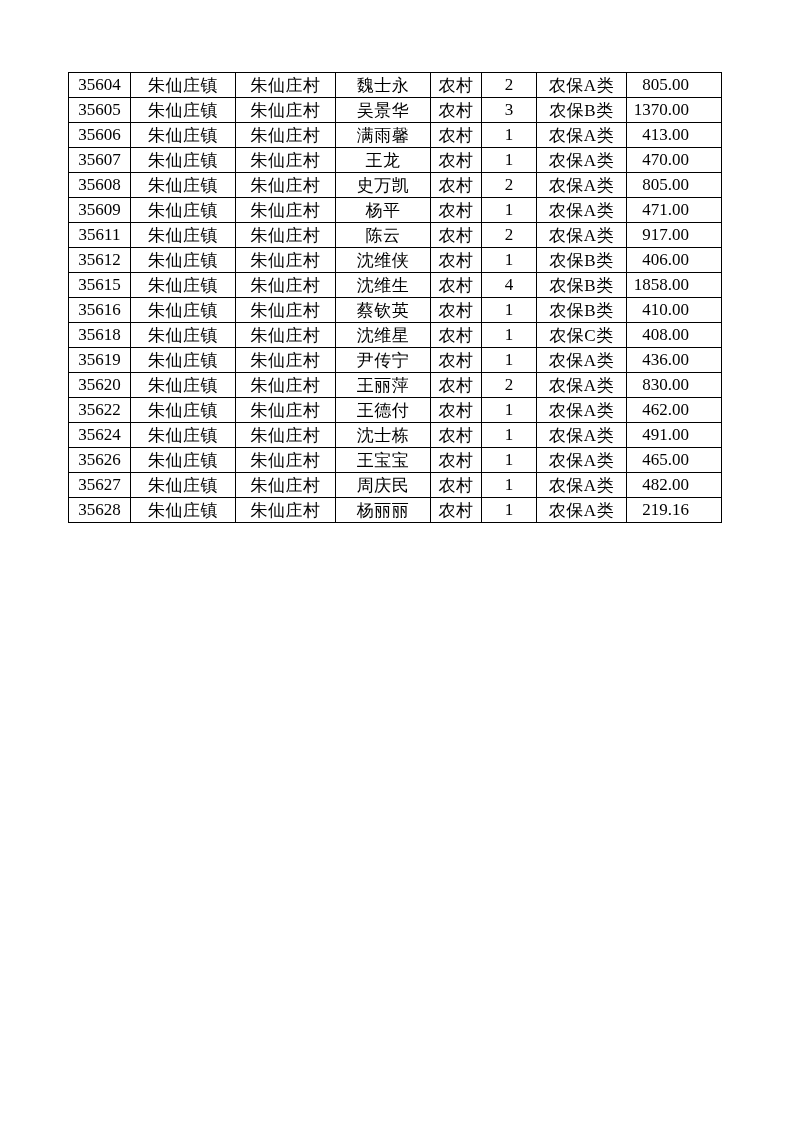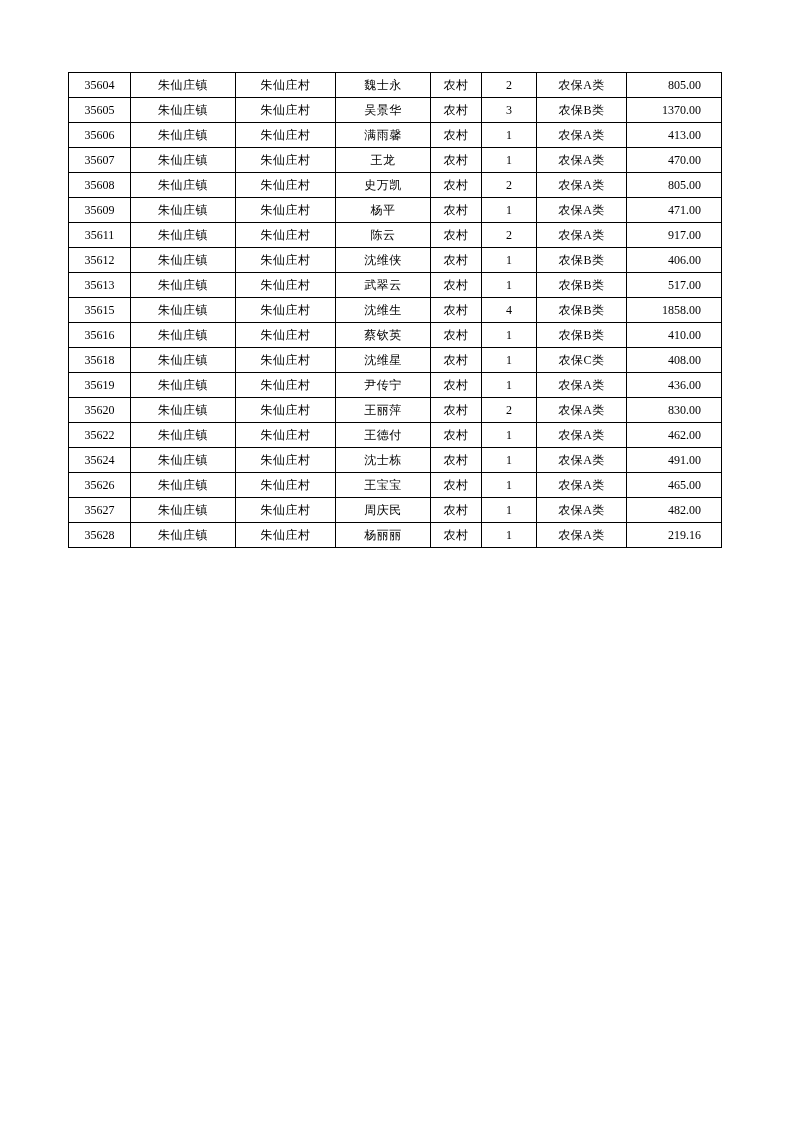--- a/index.html
+++ b/index.html
@@ -24,34 +24,34 @@
   .table-wrap {
     position: absolute;
     left: 68px;
     top: 72px;
     width: 653px;
   }
   table {
     border-collapse: collapse;
     table-layout: fixed;
     width: 653px;
-    font-size: 12px;
+    font-size: 17px;
   }
   td {
     border: 1px solid #000000;
     height: 24px;
     padding: 0 2px;
     text-align: center;
     white-space: nowrap;
     overflow: hidden;
     letter-spacing: 0.5px;
   }
   td.col-amount {
     text-align: right;
-    padding-right: 20px;
+    padding-right: 32px;
     letter-spacing: 0;
   }
   td.col-id {
     letter-spacing: 0;
   }
   td.col-count {
     letter-spacing: 0;
   }
   col.c-id      { width: 62px; }
   col.c-town    { width: 105px; }
@@ -153,30 +153,20 @@
             <td class="col-id">35612</td>
             <td class="col-town">朱仙庄镇</td>
             <td class="col-village">朱仙庄村</td>
             <td class="col-name">沈维侠</td>
             <td class="col-type">农村</td>
             <td class="col-count">1</td>
             <td class="col-category">农保B类</td>
             <td class="col-amount">406.00</td>
           </tr>
           <tr>
-            <td class="col-id">35613</td>
-            <td class="col-town">朱仙庄镇</td>
-            <td class="col-village">朱仙庄村</td>
-            <td class="col-name">武翠云</td>
-            <td class="col-type">农村</td>
-            <td class="col-count">1</td>
-            <td class="col-category">农保B类</td>
-            <td class="col-amount">517.00</td>
-          </tr>
-          <tr>
             <td class="col-id">35615</td>
             <td class="col-town">朱仙庄镇</td>
             <td class="col-village">朱仙庄村</td>
             <td class="col-name">沈维生</td>
             <td class="col-type">农村</td>
             <td class="col-count">4</td>
             <td class="col-category">农保B类</td>
             <td class="col-amount">1858.00</td>
           </tr>
           <tr>

